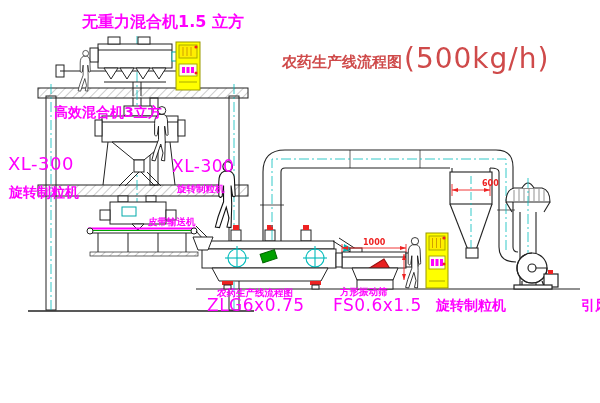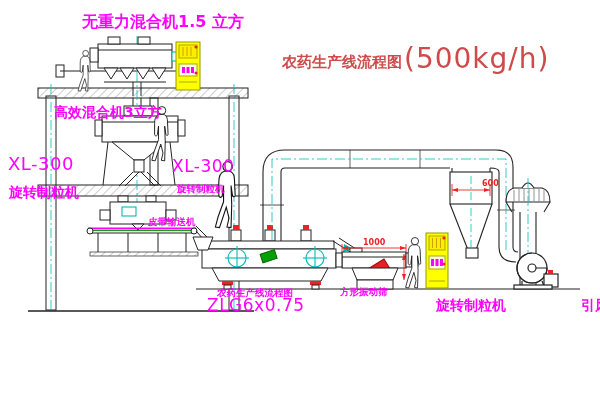--- a/index.html
+++ b/index.html
@@ -281,20 +281,21 @@
 
   <div class="lbl model model-17" style="left:172px;top:158px;">XL-300</div>
   <div class="lbl lbl-9" style="left:177px;top:184px;">旋转制粒机</div>
 
   <div class="lbl lbl-9" style="left:148px;top:209px;margin-top:8px;">皮带输送机</div>
 
   <div class="lbl lbl-9" style="left:217px;top:288px;">农药生产线流程图</div>
   <div class="lbl model model-17" style="left:207px;top:297px;">ZLG6x0.75</div>
 
   <div class="lbl lbl-9" style="left:340px;top:288px;font-family:Liberation Mono, monospace;">方形振动筛</div>
+  <div class="lbl model model-17" style="left:333px;top:297px;">FS0.6x1.5</div>
 
   <div class="lbl lbl-10" style="left:436px;top:298px;">旋转制粒机</div>
 
   <div class="lbl lbl-10" style="left:562px;top:298px;margin-left:19px;">引风机</div>
 
   <div class="dim" style="left:482px;top:180px;">600</div>
   <div class="dim" style="left:363px;top:239px;">1000</div>
 </div>
 
 </body></html>

